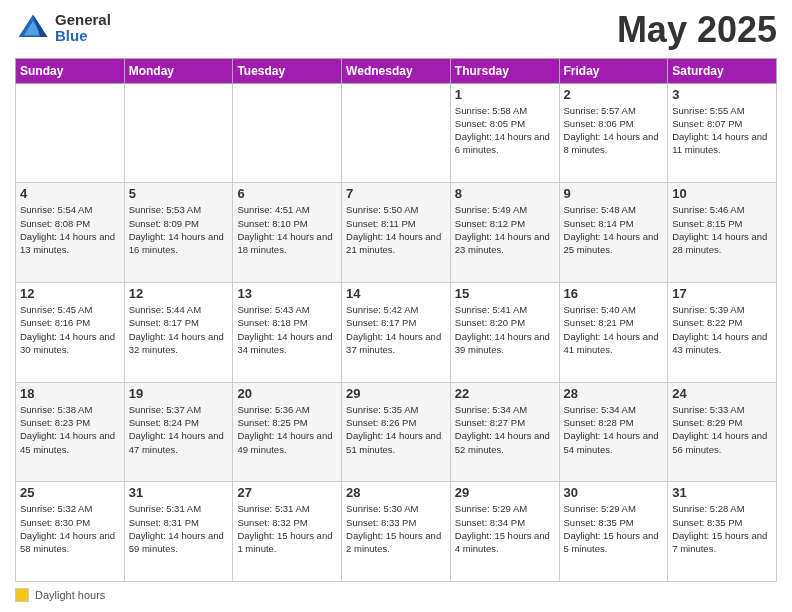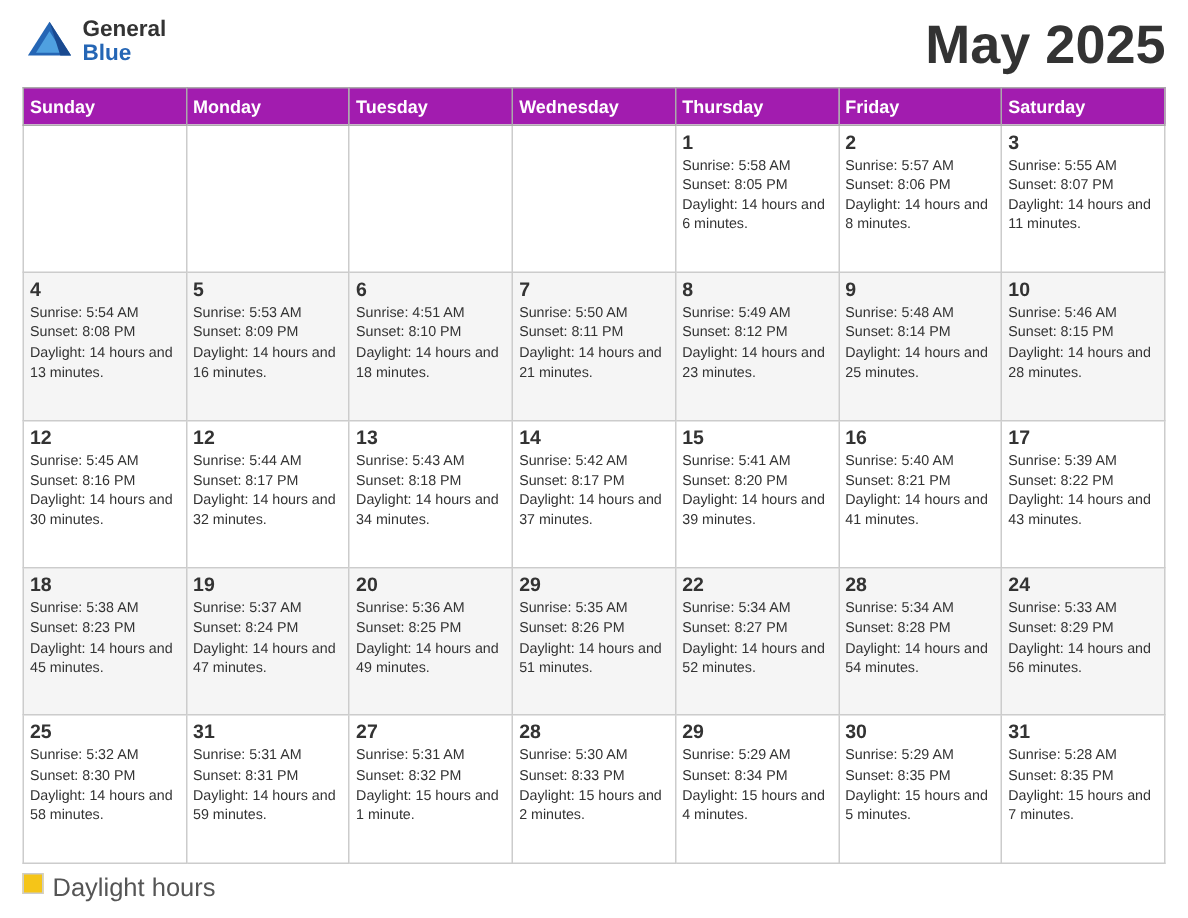--- a/index.html
+++ b/index.html
@@ -96,24 +96,24 @@
     .day-info {
       font-size: 9.5px;
       line-height: 1.4;
       color: #333;
     }
     .empty {
       background: #fff !important;
     }
     .legend {
       display: flex;
-      align-items: flex-start;
+      align-items: center;
       gap: 6px;
       margin-top: 6px;
-      font-size: 17px;
+      font-size: 11px;
       color: #555;
     }
     .legend-box {
       width: 14px;
       height: 14px;
       background: #f5c518;
       border: 1px solid #ccc;
     }
   </style>
 </head>

